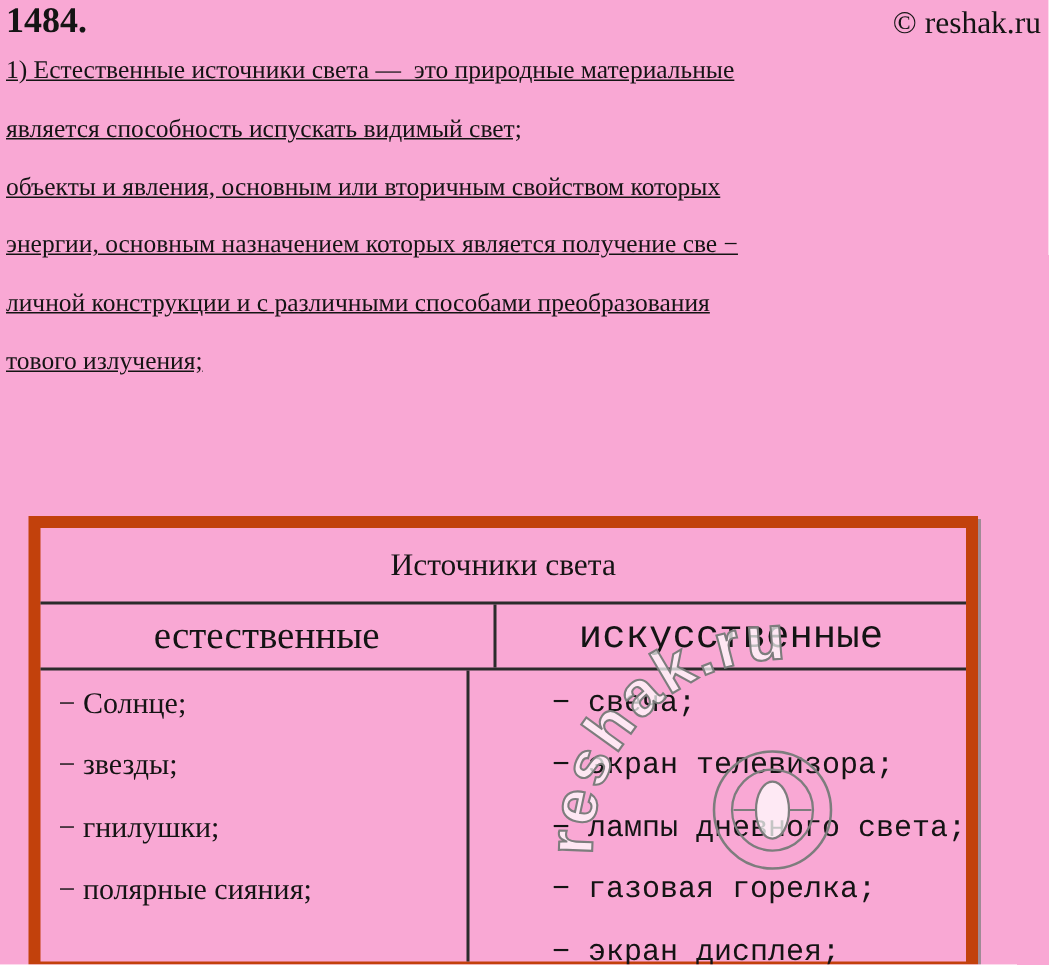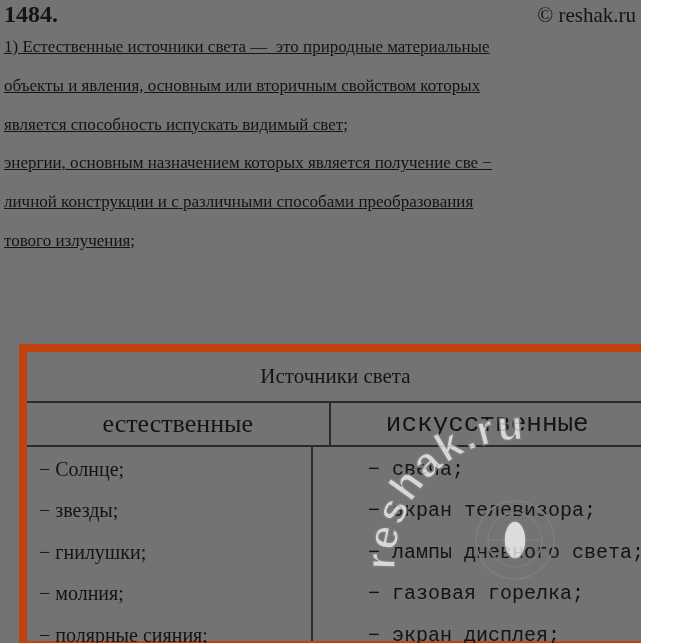--- a/index.html
+++ b/index.html
@@ -1,20 +1,20 @@
 <!DOCTYPE html>
 <html><head>
 <meta charset="utf-8">
 <style>
   html, body { margin: 0; padding: 0; background: #ffffff; }
   .page {
     position: relative;
-    width: 641px;
+    width: 699px;
     height: 643px;
-    background: #737373;
+    background: #f9a8d4;
     overflow: hidden;
     font-family: "Liberation Serif", "DejaVu Serif", serif;
     color: #141414;
   }
   .problem-number {
     position: absolute; left: 4px; top: 1px;
     font-weight: bold; font-size: 24px;
   }
   .copyright {
     position: absolute; right: 5px; top: 3px;
@@ -60,39 +60,38 @@
 </head>
 <body>
 
 <div class="page">
 
   <div class="problem-number">1484.</div>
   <div class="copyright">© reshak.ru</div>
 
   <div class="solution">
     <div class="sol-line">1) Естественные источники света —  это природные материальные</div>
+    <div class="sol-line">является способность испускать видимый свет;</div>
     <div class="sol-line">объекты и явления, основным или вторичным свойством которых</div>
-    <div class="sol-line">является способность испускать видимый свет;</div>
     <div class="sol-line">энергии, основным назначением которых является получение све −</div>
     <div class="sol-line">личной конструкции и с различными способами преобразования</div>
     <div class="sol-line">тового излучения;</div>
   </div>
 
   <div class="table-box">
     <div class="t-title">Источники света</div>
     <div class="t-headrow">
       <div class="t-head col-l">естественные</div>
       <div class="t-head col-r">искусственные</div>
     </div>
     <div class="t-body">
       <div class="t-cell col-l">
         <div class="t-item">− Солнце;</div>
         <div class="t-item">− звезды;</div>
         <div class="t-item">− гнилушки;</div>
-        <div class="t-item">− молния;</div>
         <div class="t-item">− полярные сияния;</div>
       </div>
       <div class="t-cell col-r">
         <div class="t-item">− свеча;</div>
         <div class="t-item">− экран телевизора;</div>
         <div class="t-item">− лампы дневного света;</div>
         <div class="t-item">− газовая горелка;</div>
         <div class="t-item">− экран дисплея;</div>
       </div>
     </div>

